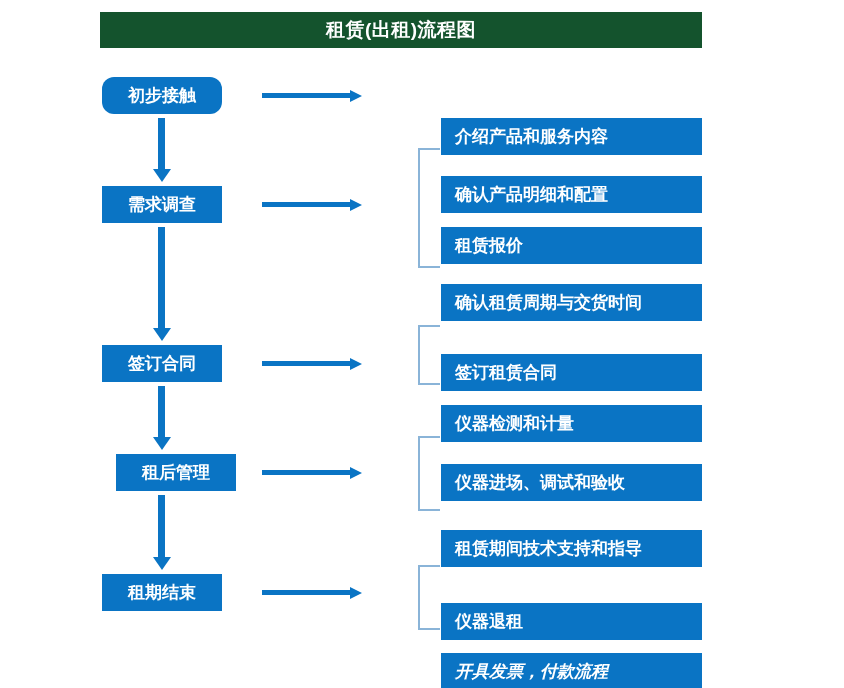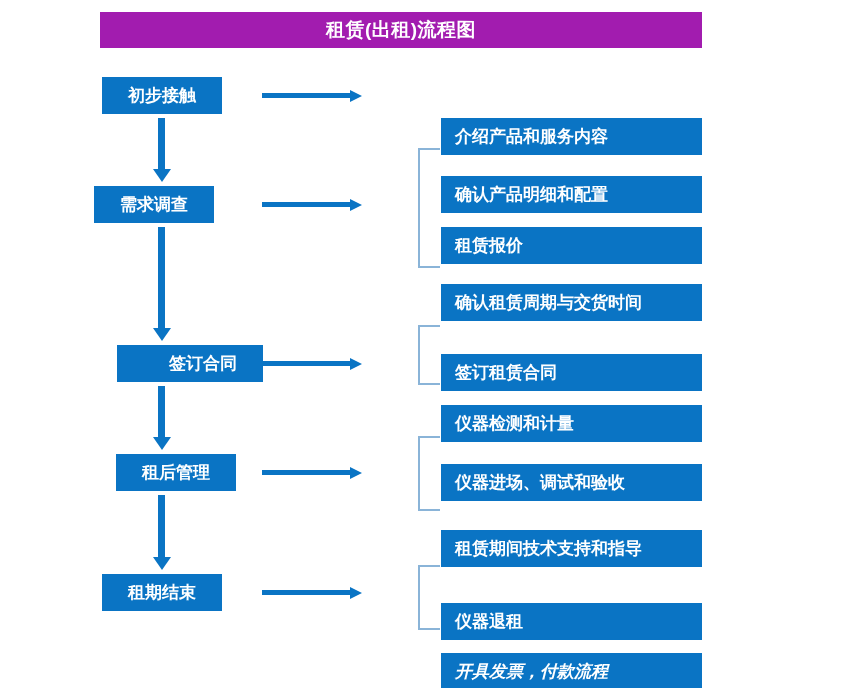--- a/index.html
+++ b/index.html
@@ -20,21 +20,21 @@
     background: #ffffff;
   }
 
   
   .title-bar {
     position: absolute;
     left: 100px;
     top: 12px;
     width: 602px;
     height: 36px;
-    background: #a21caf;
+    background: #14532d;
     color: #ffffff;
     display: flex;
     align-items: center;
     justify-content: center;
     font-size: 19px;
     font-weight: bold;
     letter-spacing: 0.5px;
   }
 
   
@@ -128,23 +128,23 @@
     box-sizing: border-box;
   }
 </style>
 </head>
 <body>
 
 <div id="canvas">
 
   <div class="title-bar">租赁(出租)流程图</div>
 
-  <div class="stage-box" style="left:102px; top:77px;">初步接触</div>
-  <div class="stage-box" style="left:94px; top:186px;">需求调查</div>
-  <div class="stage-box" style="left:117px; top:345px;padding-left:26px;">签订合同</div>
+  <div class="stage-box" style="left:102px; top:77px;border-radius:12px;">初步接触</div>
+  <div class="stage-box" style="left:102px; top:186px;">需求调查</div>
+  <div class="stage-box" style="left:102px; top:345px;">签订合同</div>
   <div class="stage-box" style="left:116px; top:454px;">租后管理</div>
   <div class="stage-box" style="left:102px; top:574px;">租期结束</div>
 
   <div class="v-arrow" style="left:153px; top:118px; height:64px;">
     <div class="shaft" style="height:51px;"></div>
     <div class="head"></div>
   </div>
   <div class="v-arrow" style="left:153px; top:227px; height:114px;">
     <div class="shaft" style="height:101px;"></div>
     <div class="head"></div>

